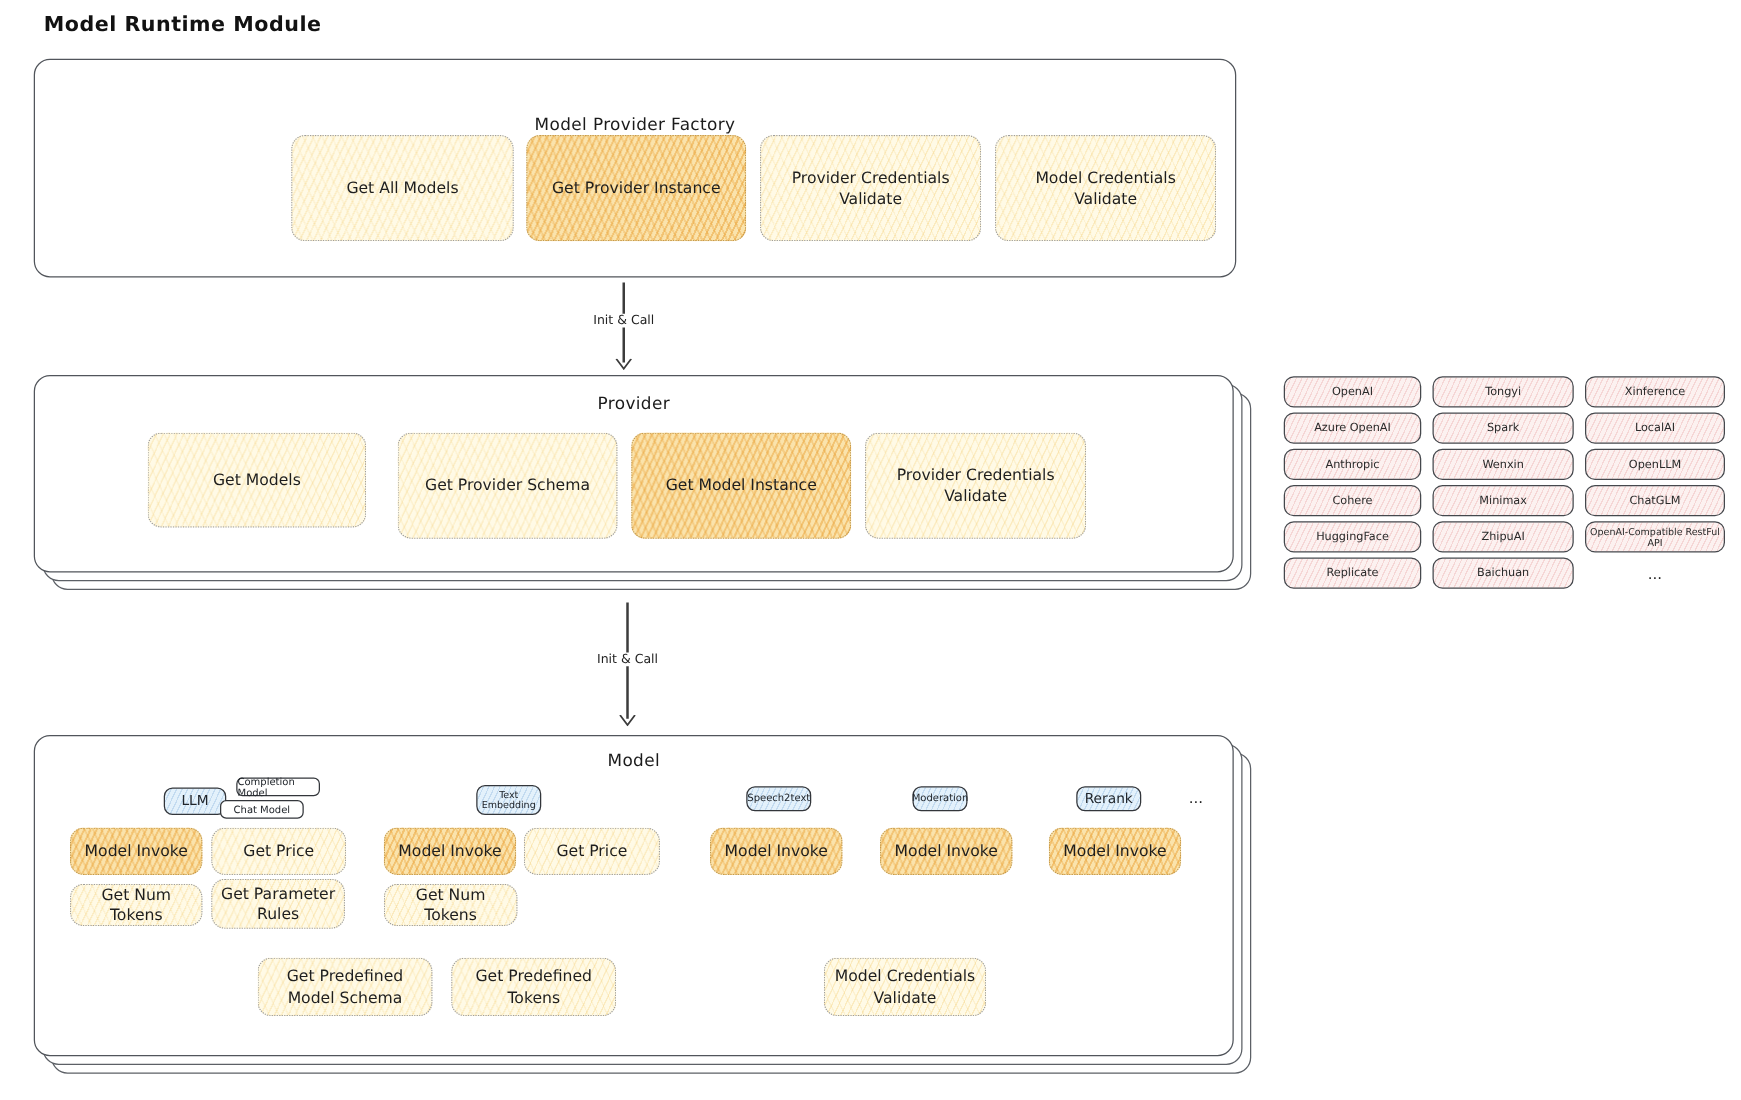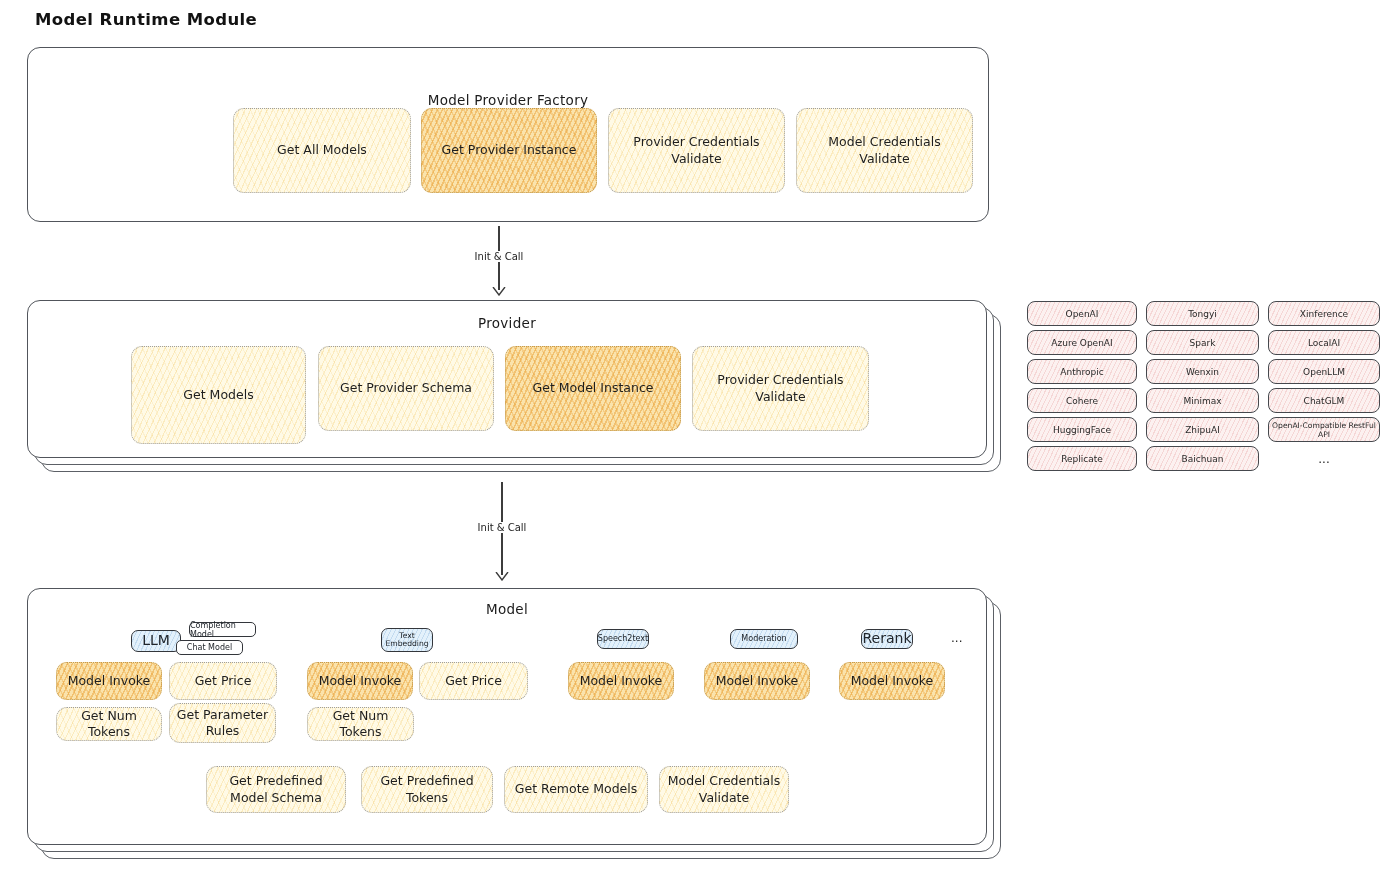--- a/index.html
+++ b/index.html
@@ -23,21 +23,21 @@
   
   #providers-grid{position:absolute;left:1027px;top:301px;display:grid;
     grid-template-columns:110px 113px 112px;column-gap:9px;row-gap:4px;}
   .chip{height:25px;display:flex;align-items:center;justify-content:center;text-align:center;
     border:1.4px solid #45484d;border-radius:8px;font-size:9px;color:#2a2a2a;padding:0 3px;box-sizing:border-box;
     background:repeating-linear-gradient(115deg, rgba(226,138,138,0.26) 0 1px, transparent 1px 4px), #FCF1F0;}
   .chip.small-text{font-size:7.6px;}
   .chip-ellipsis{height:25px;display:flex;align-items:center;justify-content:center;font-size:12px;color:#222;}
   
   .tag-blue{position:absolute;display:flex;align-items:center;justify-content:center;text-align:center;
-    border:1.3px solid #33363b;border-radius:7px;font-size:14px;line-height:1.1;color:#20252b;padding:1px 2px;box-sizing:border-box;
+    border:1.3px solid #33363b;border-radius:7px;font-size:11px;line-height:1.1;color:#20252b;padding:1px 2px;box-sizing:border-box;
     background:repeating-linear-gradient(115deg, rgba(112,162,212,0.28) 0 1px, transparent 1px 4px), #E3F1FB;}
   .tag-white{position:absolute;display:flex;align-items:center;justify-content:center;
     border:1.3px solid #33363b;border-radius:5px;font-size:8px;color:#20252b;background:#fff;box-sizing:border-box;}
   
   .arrow-line{position:absolute;width:1.6px;background:#3c3c3c;}
   .arrow-head{position:absolute;width:14px;height:9px;}
   .arrow-label{position:absolute;transform:translateX(-50%);background:#fff;font-size:10px;color:#222;padding:0 4px;white-space:nowrap;}
   
   #page-title{position:absolute;left:35px;top:10px;font-size:16.5px;font-weight:bold;color:#121212;letter-spacing:.4px;}
   .dots{position:absolute;font-size:12px;color:#222;}
@@ -68,21 +68,21 @@
   <div class="arrow-line" style="left:498px;top:226px;height:64px;"></div>
   <svg class="arrow-head" style="left:492px;top:287px;" viewBox="0 0 14 9">
     <polyline points="1,0 7,8 13,0" fill="none" stroke="#3c3c3c" stroke-width="1.4"></polyline>
   </svg>
   <span class="arrow-label" style="left:499px;top:251px;">Init &amp; Call</span>
 
   <div class="echo" style="left:41px;top:314px;width:958px;height:156px;"></div>
   <div class="echo" style="left:34px;top:307px;width:958px;height:156px;"></div>
   <div class="frame" style="left:27px;top:300px;width:958px;height:156px;">
     <div class="frame-title" style="top:14px;">Provider</div>
-    <div class="btn fill-yellow" style="left:103px;top:45px;width:175px;height:98px;">
+    <div class="btn fill-yellow" style="left:90px;top:45px;width:175px;height:76px;">
         <span>Get Models</span>
       </div>
     <div class="btn fill-yellow" style="left:290px;top:45px;width:176px;height:85px;">
         <span>Get Provider Schema</span>
       </div>
     <div class="btn fill-orange" style="left:477px;top:45px;width:176px;height:85px;">
         <span>Get Model Instance</span>
       </div>
     <div class="btn fill-yellow" style="left:664px;top:45px;width:177px;height:85px;">
         <span>Provider Credentials Validate</span>
@@ -119,21 +119,21 @@
   <div class="echo" style="left:41px;top:602px;width:958px;height:255px;"></div>
   <div class="echo" style="left:34px;top:595px;width:958px;height:255px;"></div>
   <div class="frame" style="left:27px;top:588px;width:958px;height:255px;">
     <div class="frame-title" style="top:12px;">Model</div>
 
     <div class="tag-blue" style="left:103px;top:41px;width:50px;height:22px;">LLM</div>
     <div class="tag-white" style="left:161px;top:33px;width:67px;height:15px;">Completion Model</div>
     <div class="tag-white" style="left:148px;top:51px;width:67px;height:15px;">Chat Model</div>
     <div class="tag-blue" style="left:353px;top:39px;width:52px;height:24px;font-size:7.6px;">Text Embedding</div>
     <div class="tag-blue" style="left:569px;top:40px;width:52px;height:20px;font-size:8px;">Speech2text</div>
-    <div class="tag-blue" style="left:702px;top:40px;width:68px;height:20px;font-size:8px;">Moderation</div>
+    <div class="tag-blue" style="left:702px;top:40px;width:44px;height:20px;font-size:8px;">Moderation</div>
     <div class="tag-blue" style="left:833px;top:40px;width:52px;height:20px;">Rerank</div>
     <div class="dots" style="left:923px;top:42px;">...</div>
 
     <div class="btn fill-orange" style="left:28px;top:73px;width:106px;height:38px;">
         <span>Model Invoke</span>
       </div>
     <div class="btn fill-yellow" style="left:141px;top:73px;width:108px;height:38px;">
         <span>Get Price</span>
       </div>
     <div class="btn fill-orange" style="left:279px;top:73px;width:106px;height:38px;">
@@ -161,21 +161,18 @@
     <div class="btn fill-yellow" style="left:279px;top:118px;width:107px;height:34px;">
         <span>Get Num Tokens</span>
       </div>
 
     <div class="btn fill-yellow" style="left:178px;top:177px;width:140px;height:47px;">
         <span>Get Predefined Model Schema</span>
       </div>
     <div class="btn fill-yellow" style="left:333px;top:177px;width:132px;height:47px;">
         <span>Get Predefined Tokens</span>
       </div>
-    <div class="btn fill-yellow" style="left:476px;top:177px;width:144px;height:47px;">
-        <span>Get Remote Models</span>
-      </div>
     <div class="btn fill-yellow" style="left:631px;top:177px;width:130px;height:47px;">
         <span>Model Credentials Validate</span>
       </div>
   </div>
 
 </div>
 
 </body></html>

